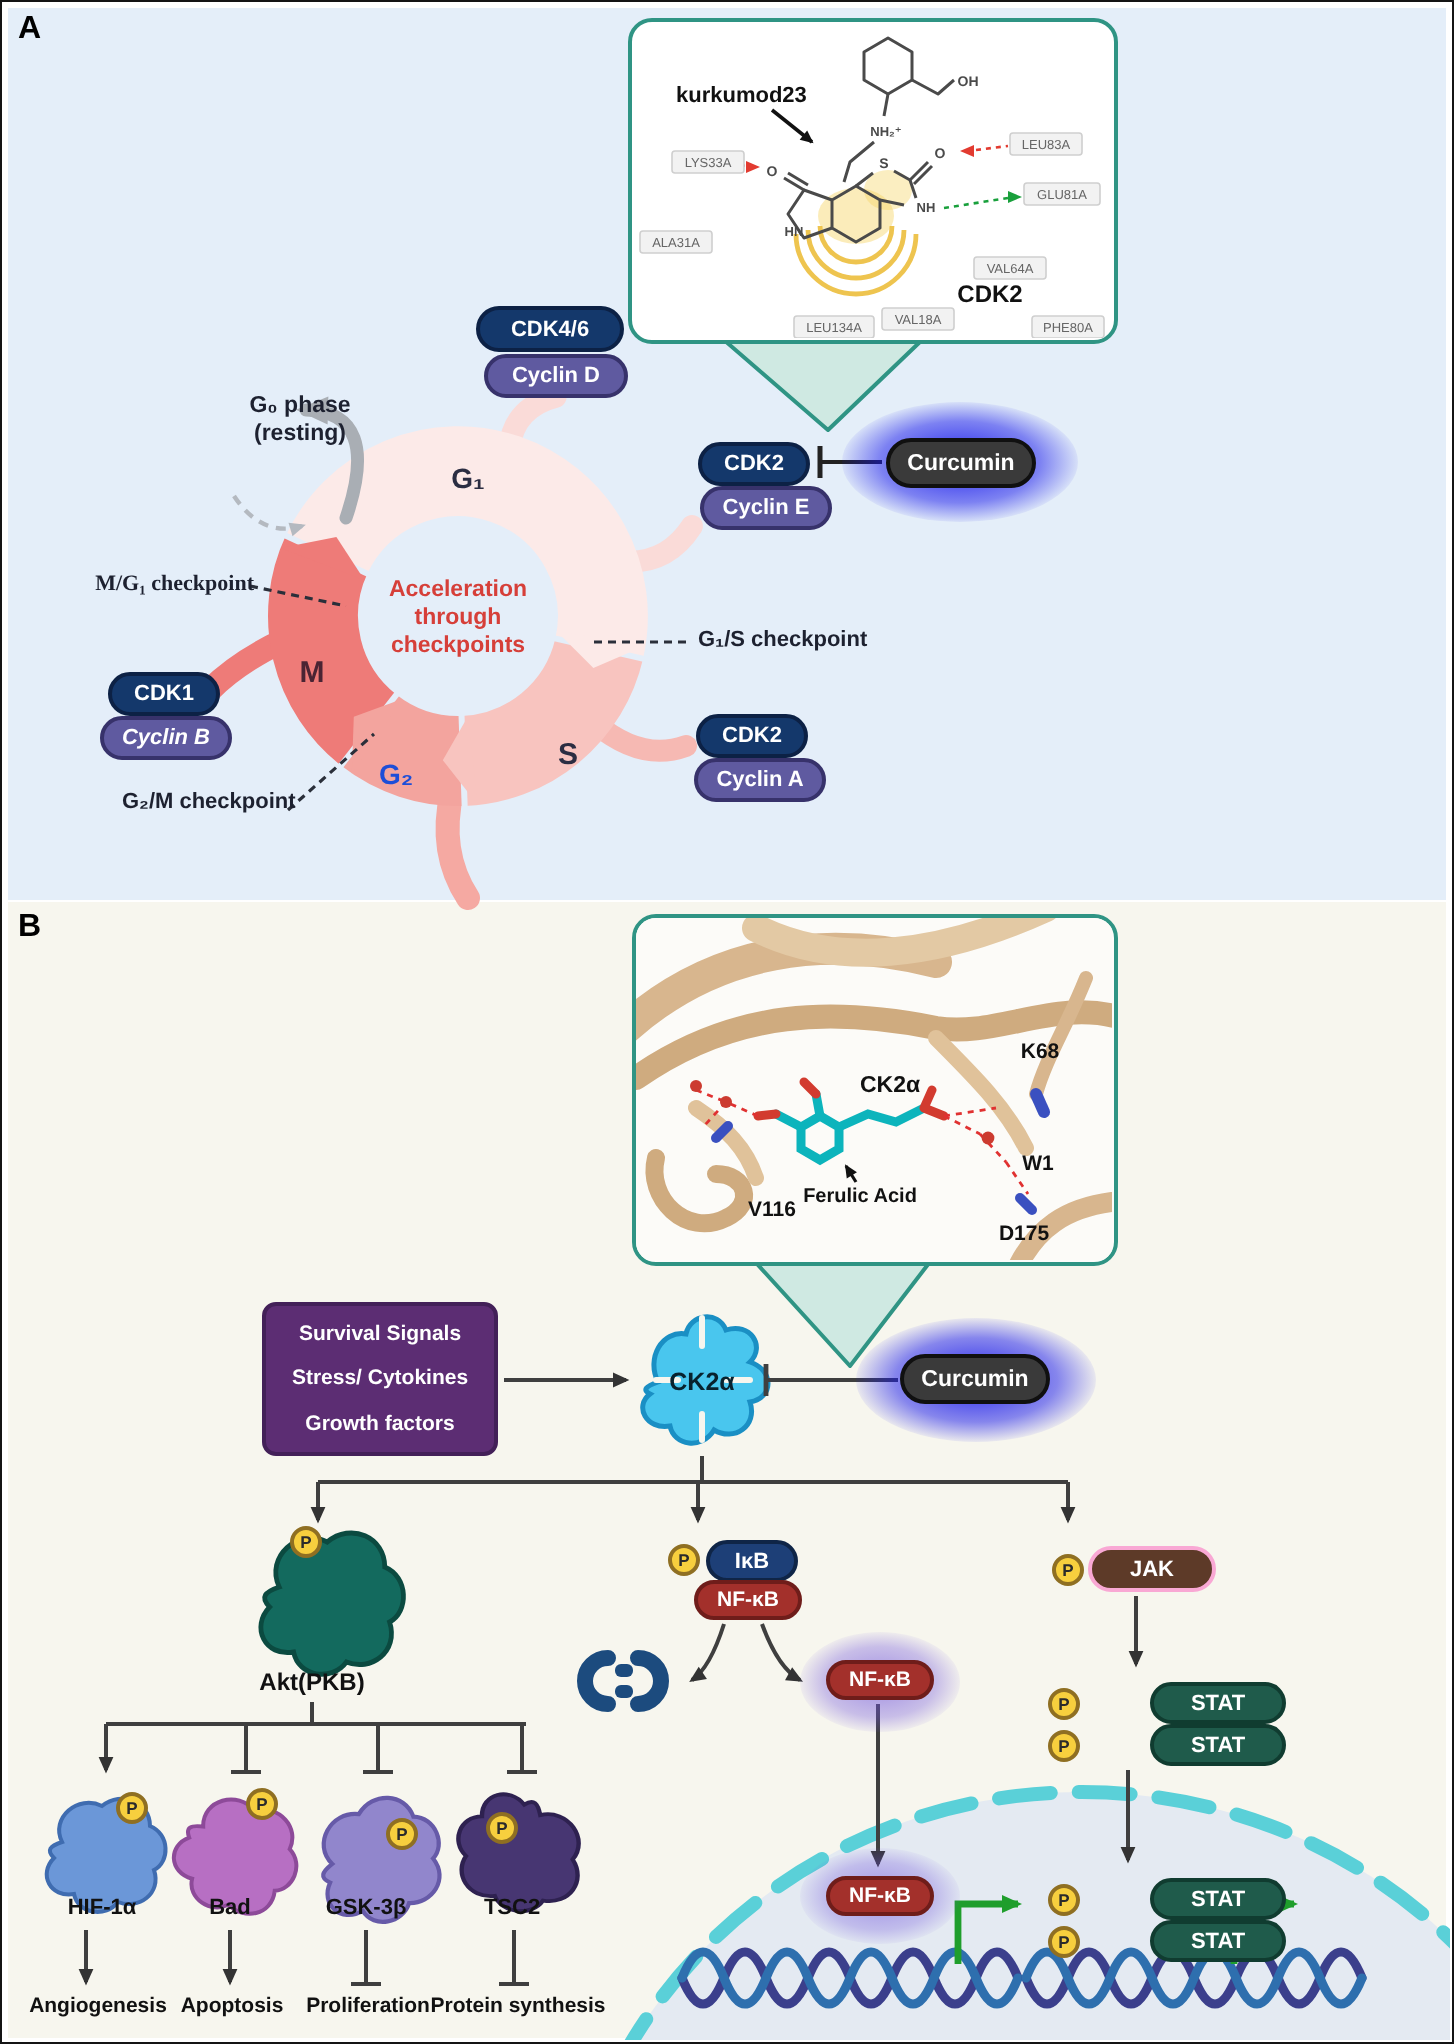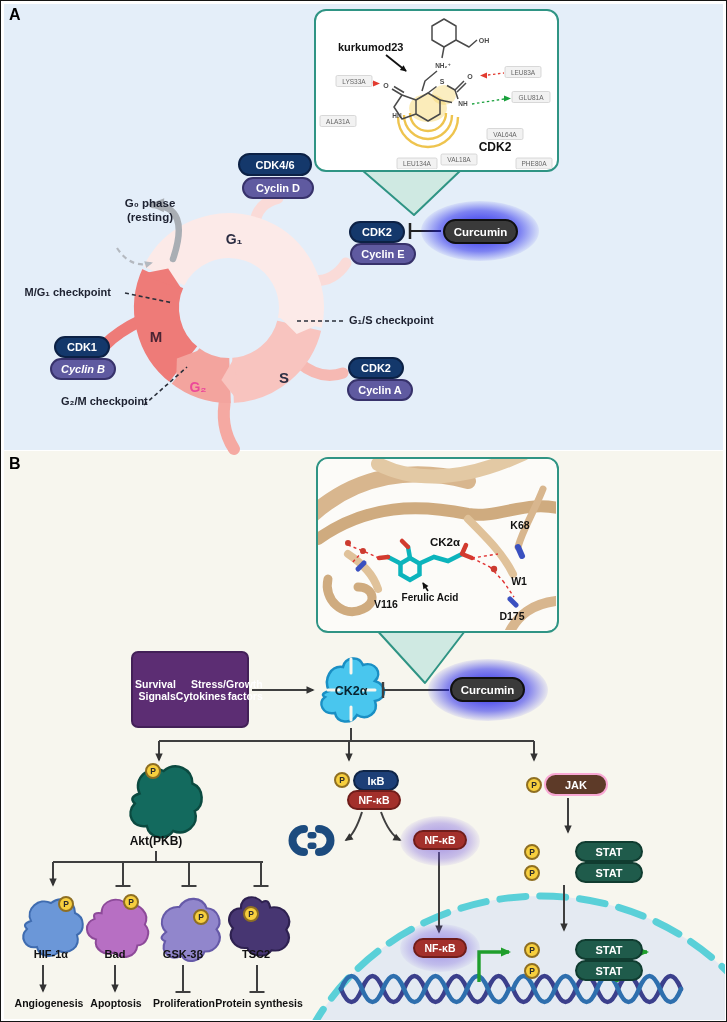--- a/index.html
+++ b/index.html
@@ -22,22 +22,22 @@
   .jak{background:#5d3a28;border:2px solid #f9a8d4;font-size:11px;}
   .stat{background:#1f5b4b;border:2px solid #103c30;font-size:11px;border-radius:11px;margin-left:33px;}
   .p-badge{position:absolute;width:16px;height:16px;border-radius:50%;background:#f7cf3e;
            border:2px solid #8f6f22;color:#2b2b2b;font-size:8.5px;font-weight:bold;
            display:flex;align-items:center;justify-content:center;box-sizing:border-box;z-index:4;}
   .inset{position:absolute;background:#fdfdfb;border:2.5px solid #2f9484;border-radius:12px;
          overflow:hidden;z-index:3;box-sizing:border-box;}
   .inset svg text{font-family:"Liberation Sans","DejaVu Sans",sans-serif;}
   .sigbox{position:absolute;left:130px;top:650px;width:118px;height:77px;background:#5c2d73;
           border:2.5px solid #432058;border-radius:7px;box-sizing:border-box;z-index:3;
-          display:flex;flex-direction:row;justify-content:space-around;align-items:center;
-          color:#fff;font-weight:bold;font-size:10.5px;text-align:right;padding:3px 2px;}
+          display:flex;flex-direction:column;justify-content:space-around;align-items:center;
+          color:#fff;font-weight:bold;font-size:10.5px;text-align:left;padding:3px 2px;}
   .plabel{position:absolute;font-weight:800;font-size:16px;color:#000;z-index:5;}
 </style>
 </head>
 <body>
 
 <div class="page">
   <div class="bg bgA"></div>
   <div class="bg bgB"></div>
 
   <svg id="art" width="727" height="1022" viewBox="0 0 727 1022">
@@ -243,25 +243,30 @@
     </svg>
   </div>
 
   <div class="txt ctr" style="left:90px;top:196px;width:62px;font-size:11.5px;margin-left:28px;">
     <span style="display:block">G₀ phase</span>
     <span style="display:block">(resting)</span>
   </div>
 
   <div class="txt ctr" style="left:213px;top:230px;width:40px;font-size:14px;color:#2b2d42;">G₁</div>
   <div class="txt ctr" style="left:135px;top:327px;width:40px;font-size:15px;color:#4a2433;">M</div>
-  <div class="txt ctr" style="left:177px;top:378px;width:40px;font-size:14px;color:#ec4899;">G₂</div>
+  <div class="txt ctr" style="left:177px;top:378px;width:40px;font-size:14px;color:#1d4ed8;">G₂</div>
   <div class="txt ctr" style="left:263px;top:368px;width:40px;font-size:15px;color:#2b2d42;">S</div>
 
-
-  <div class="txt" style="left:16px;top:285px;width:94px;font-size:11px;text-align:right;">M/G₁ checkpoint</div>
+  <div class="txt ctr" style="left:166px;top:288px;width:124px;font-size:11.5px;color:#d63f39;">
+    <span style="display:block">Acceleration</span>
+    <span style="display:block">through</span>
+    <span style="display:block">checkpoints</span>
+  </div>
+
+  <div class="txt" style="left:32px;top:285px;width:94px;font-size:11px;text-align:right;font-family:Liberation Serif, serif;">M/G₁ checkpoint</div>
   <div class="txt" style="left:348px;top:313px;width:110px;font-size:11px;">G₁/S checkpoint</div>
   <div class="txt" style="left:60px;top:394px;width:110px;font-size:11px;">G₂/M checkpoint</div>
 
   <div class="pill kin" style="left:237px;top:152px;width:74px;height:23px;">CDK4/6</div>
   <div class="pill cyc" style="left:241px;top:176px;width:72px;height:22px;">Cyclin D</div>
   <div class="pill kin" style="left:348px;top:220px;width:56px;height:22px;">CDK2</div>
   <div class="pill cyc" style="left:349px;top:242px;width:66px;height:22px;">Cyclin E</div>
   <div class="pill kin" style="left:53px;top:335px;width:56px;height:22px;">CDK1</div>
   <div class="pill cyc" style="left:49px;top:357px;width:66px;height:22px;font-style:italic;">Cyclin B</div>
   <div class="pill kin" style="left:347px;top:356px;width:56px;height:22px;">CDK2</div>

